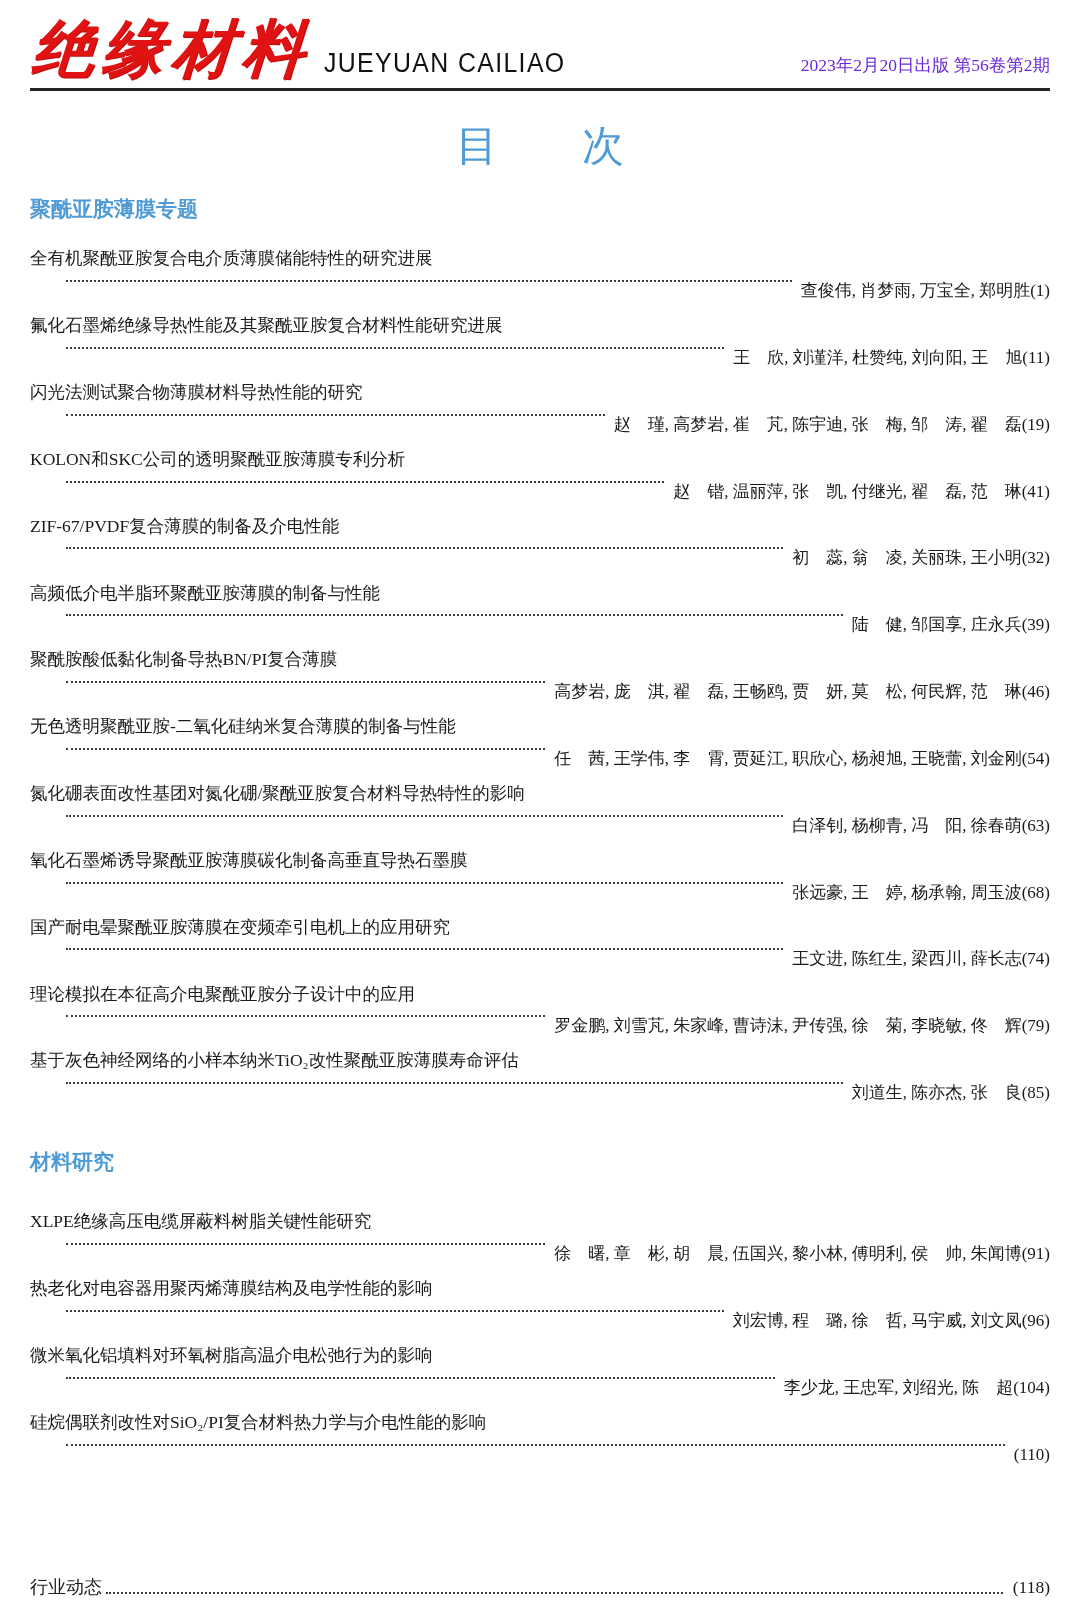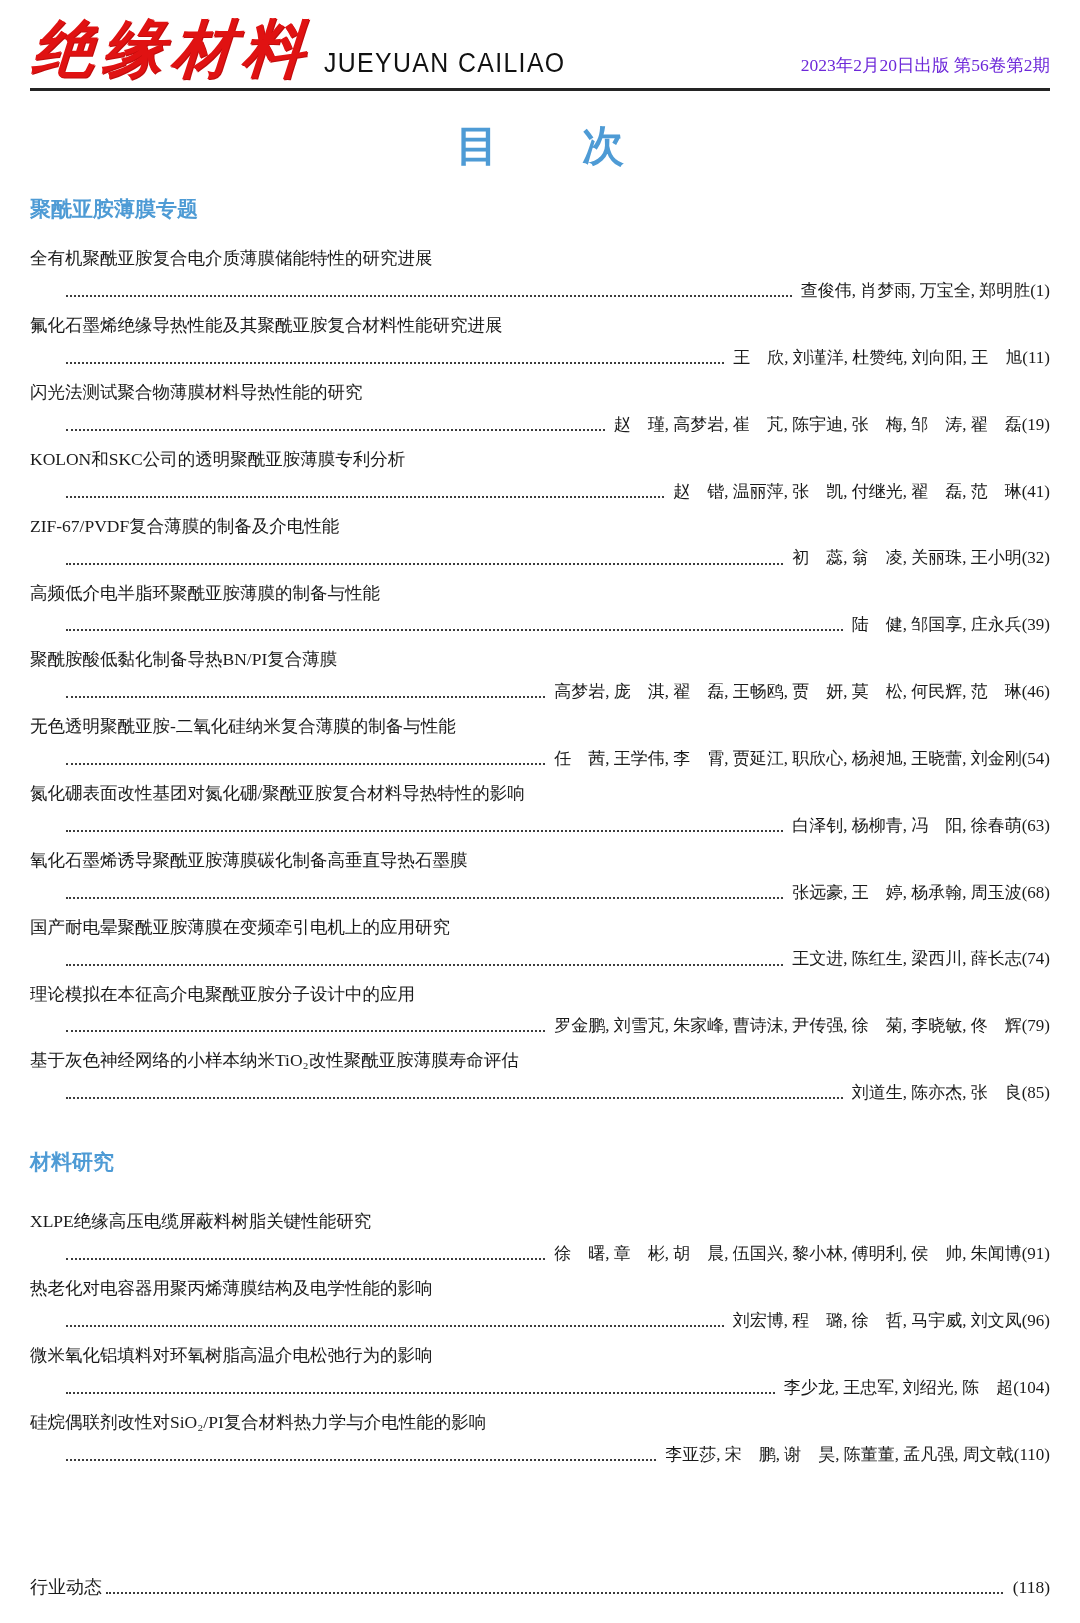--- a/index.html
+++ b/index.html
@@ -59,21 +59,21 @@
   }
   .rule {
     border-top: 3px solid #242424;
     margin-top: 7px;
   }
   
   .toc-title {
     margin: 32px 0 18px 0;
     text-align: center;
     font-family: "Liberation Sans", "DejaVu Sans", sans-serif;
-    font-weight: 700;
+    font-weight: 400;
     font-size: 42px;
     line-height: 1.1;
     color: #4e9bd5;
   }
   
   .section-heading {
     margin: 26px 0 24px 0;
     font-family: "Liberation Sans", "DejaVu Sans", sans-serif;
     font-weight: 600;
     font-size: 21px;
@@ -85,21 +85,21 @@
   }
   
   .article { margin: 0; }
   .a-title {
     font-size: 17.5px;
     line-height: 1.3;
     color: #1a1a1a;
   }
   .a-row {
     display: flex;
-    align-items: flex-end;
+    align-items: flex-start;
     margin: 10px 0 12px 0;
     line-height: 1.3;
   }
   .indent { width: 36px; flex: none; }
   .leader {
     flex: 1 1 auto;
     border-bottom: 2px dotted #3c3c3c;
     margin: 0 9px 5px 0;
     min-width: 12px;
   }
@@ -306,21 +306,20 @@
       <span class="authors">李少龙, 王忠军, 刘绍光, 陈　超</span>
         <span class="pageno">(104)</span>
     </div>
   </div>
 
   <div class="article">
     <div class="a-title">硅烷偶联剂改性对SiO₂/PI复合材料热力学与介电性能的影响</div>
     <div class="a-row">
       <span class="indent"></span>
       <span class="leader"></span>
-      <span class="authors">李亚莎, 宋　鹏, 谢　昊, 陈董董, 孟凡强, 周文戟</span>
         <span class="pageno">(110)</span>
     </div>
   </div>
 
   <div class="footer-block">
     <div class="footer-row">
       <span class="f-label">行业动态</span>
       <span class="leader"></span>
       <span class="pageno">(118)</span>
     </div>

